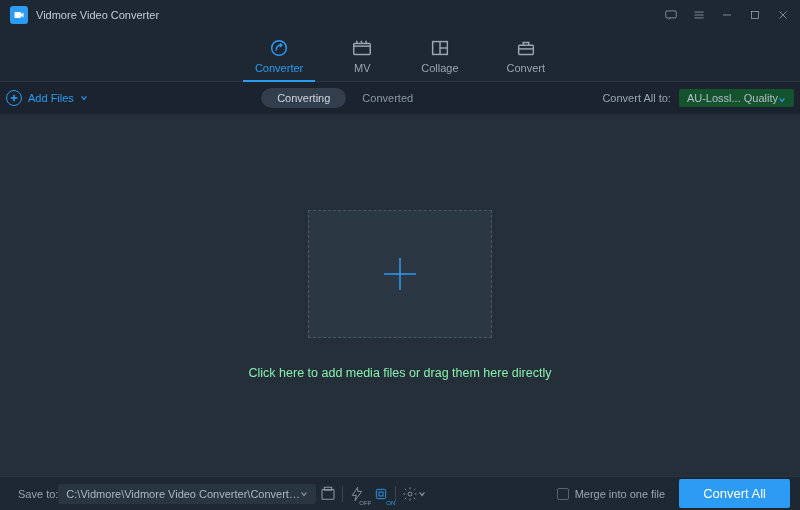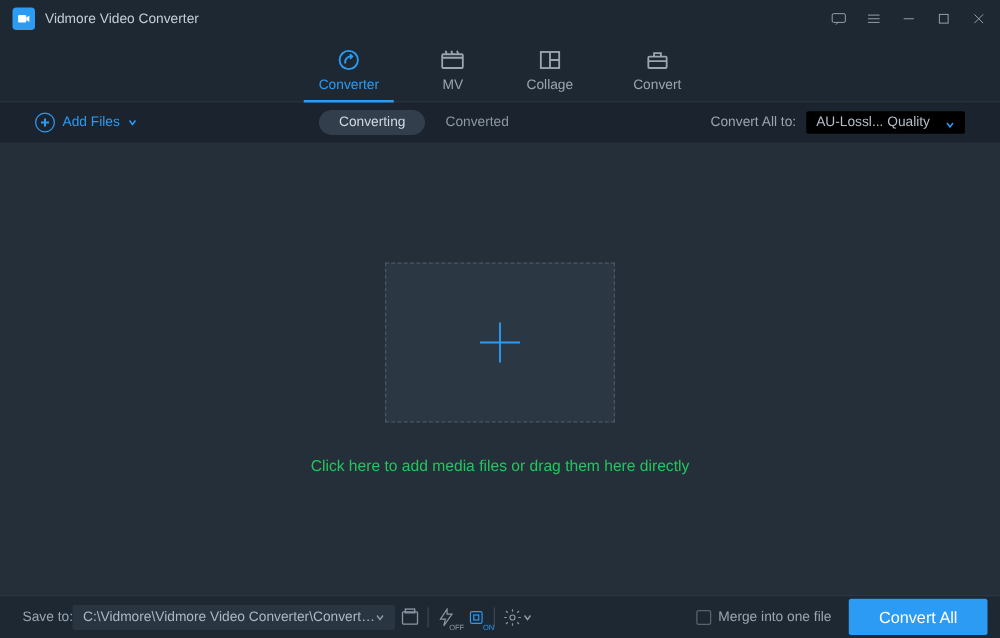--- a/index.html
+++ b/index.html
@@ -10,34 +10,34 @@
   .titlebar-title { color: #c5ced8; }
   .titlebar-right { margin-left: auto; display: flex; align-items: center; gap: 14px; }
   .win-icon { width: 14px; height: 14px; display: flex; align-items: center; justify-content: center; cursor: pointer; color: #9aa5b1; }
   .win-icon svg { width: 14px; height: 14px; stroke: currentColor; fill: none; stroke-width: 1.3; }
   .nav { height: 52px; display: flex; justify-content: center; gap: 40px; border-bottom: 1px solid #2a3542; }
   .nav-item { display: flex; flex-direction: column; align-items: center; justify-content: center; gap: 4px; font-size: 11px; cursor: pointer; color: #9aa5b1; position: relative; padding: 0 4px; }
   .nav-item.active { color: #2b9bf4; }
   .nav-item.active::after { content: ""; position: absolute; bottom: -1px; left: -8px; right: -8px; height: 2px; background: #2b9bf4; }
   .nav-ico { width: 22px; height: 20px; display: flex; align-items: center; justify-content: center; }
   .nav-ico svg { stroke: currentColor; fill: none; stroke-width: 1.6; }
-  .toolbar { height: 32px; display: flex; align-items: center; padding: 0 28px; font-size: 11px; background: #1b242e; }
+  .toolbar { height: 32px; display: flex; align-items: center; padding: 0 6px; font-size: 11px; background: #1b242e; }
   .add-files { display: flex; align-items: center; gap: 6px; color: #2b9bf4; cursor: pointer; }
   .plus-circ { width: 16px; height: 16px; border: 1.5px solid #2b9bf4; border-radius: 50%; display: flex; align-items: center; justify-content: center; }
   .plus-circ svg { width: 8px; height: 8px; stroke: #2b9bf4; stroke-width: 2; }
   .chev { width: 8px; height: 8px; }
   .seg { margin: 0 auto; display: flex; background: transparent; border-radius: 12px; overflow: hidden; font-size: 11px; }
   .seg-btn { padding: 4px 16px; cursor: pointer; color: #8b97a4; border-radius: 12px; }
   .seg-btn.active { background: #323e4c; color: #d0d8e0; }
   .convert-all-to { display: flex; align-items: center; gap: 8px; font-size: 11px; }
-  .fmt-select { background: #000000; padding: 3px 8px; border-radius: 2px; display: flex; align-items: flex-end; gap: 12px; cursor: pointer; color: #b3bdc8; font-size: 11px; }
+  .fmt-select { background: #14532d; padding: 3px 8px; border-radius: 2px; display: flex; align-items: flex-end; gap: 0; cursor: pointer; color: #b3bdc8; font-size: 11px; }
   .workspace { height: 362px; background: #252f3a; display: flex; flex-direction: column; align-items: center; justify-content: center; }
   .dropzone { width: 184px; height: 128px; background: #2c3744; border: 1px dashed #4a5665; display: flex; align-items: center; justify-content: center; cursor: pointer; }
   .big-plus { stroke: #2b9bf4; stroke-width: 1.5; }
-  .drop-text { margin-top: 28px; font-size: 12.5px; color: #22c55e; }
+  .drop-text { margin-top: 28px; font-size: 12.5px; color: #86efac; }
   .footer { height: 34px; display: flex; align-items: center; padding: 0 10px 0 18px; font-size: 11px; gap: 0; background: #1e2832; border-top: 1px solid #2a3542; }
   .save-path { flex: 0 0 auto; width: 258px; background: #2a3542; padding: 4px 8px; border-radius: 2px; display: flex; align-items: center; justify-content: space-between; cursor: pointer; }
   .save-path span { white-space: nowrap; overflow: hidden; text-overflow: ellipsis; color: #aeb8c3; }
   .foot-ico { width: 24px; height: 22px; display: flex; align-items: center; justify-content: center; cursor: pointer; color: #8b97a4; border-radius: 3px; }
   .foot-ico svg { stroke: currentColor; fill: none; stroke-width: 1.4; }
   .foot-ico.on { color: #2b9bf4; }
   .foot-spacer { flex: 1; }
   .merge { display: flex; align-items: center; gap: 6px; cursor: pointer; text-align: center; }
   .checkbox { width: 12px; height: 12px; border: 1px solid #59636f; border-radius: 2px; }
   .convert-btn { background: #2b9bf4; color: #fff; font-size: 13px; padding: 7px 24px; border-radius: 2px; cursor: pointer; margin-left: 14px; }

